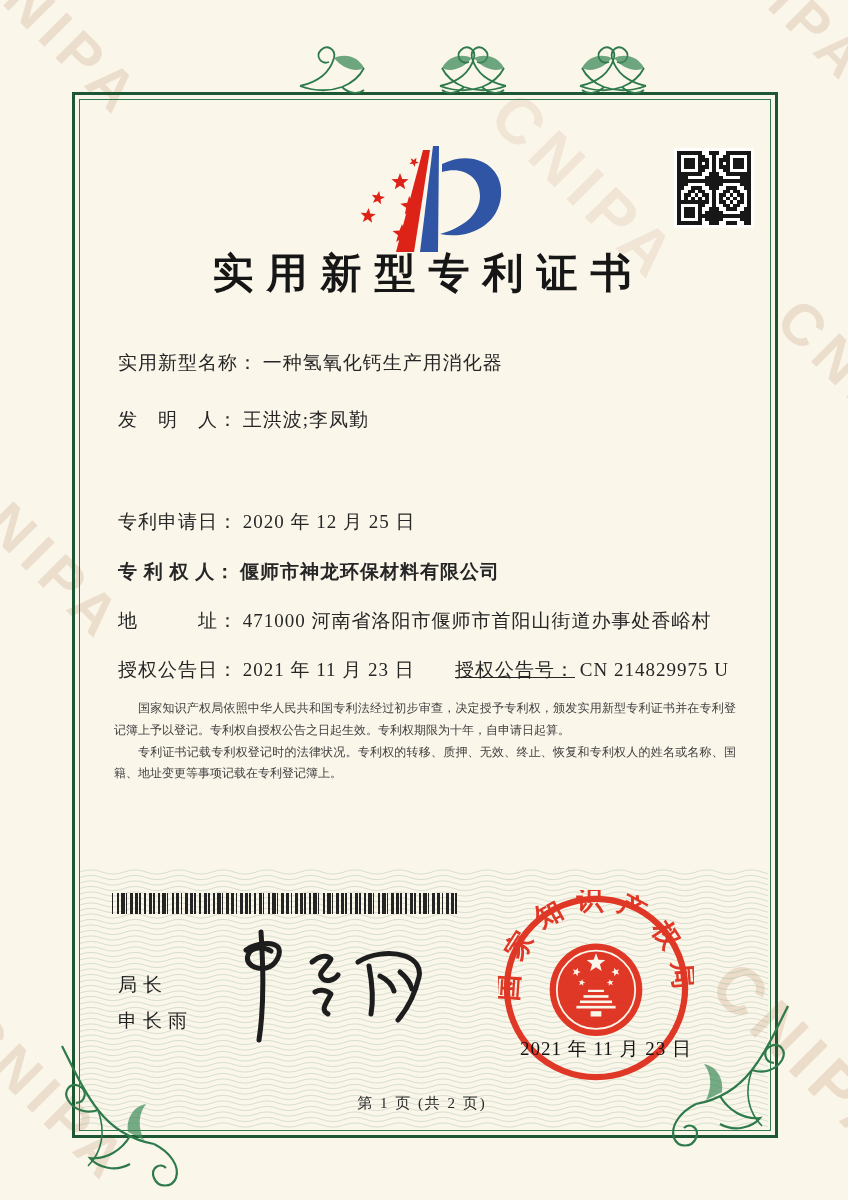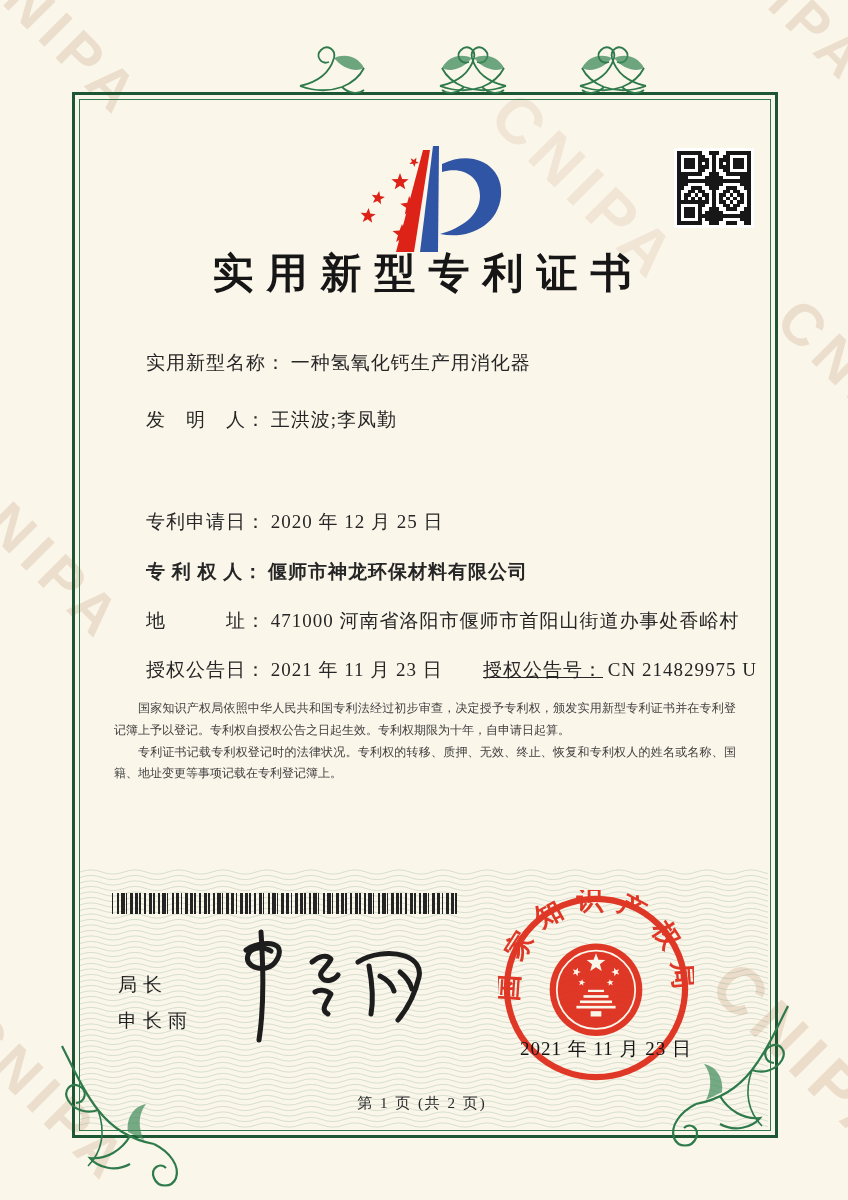--- a/index.html
+++ b/index.html
@@ -36,21 +36,21 @@
   .cert-no{
     position:absolute;left:106px;top:140px;font-size:20px;letter-spacing:3px;color:#1f1f1f;
   }
   .logo{position:absolute;left:338px;top:140px;}
   .qr{position:absolute;left:674px;top:148px;width:80px;height:80px;background:#ffffff;padding:3px;box-sizing:border-box;}
   .title{
     position:absolute;left:72px;top:246px;width:700px;text-align:center;
     font-size:41px;font-weight:bold;letter-spacing:13px;color:#161616;text-indent:13px;
   }
   
-  .row{position:absolute;left:118px;width:640px;font-size:19px;color:#262626;white-space:nowrap;margin-left:28px;}
+  .row{position:absolute;left:118px;width:640px;font-size:19px;color:#262626;white-space:nowrap;}
   .row .lbl{display:inline-block;min-width:112px;letter-spacing:1px;}
   .row .val{letter-spacing:1px;}
   .r1{top:350px;} .r2{top:407px;} .r3{top:459px;} .r4{top:509px;}
   .r5{top:559px;font-weight:bold;} .r6{top:608px;} .r7{top:657px;}
   .pair2{position:absolute;left:337px;top:0;white-space:nowrap;}
   
   .body-text{
     position:absolute;left:114px;top:698px;width:622px;
     font-size:12px;line-height:1.82;color:#404040;text-align:justify;
   }

